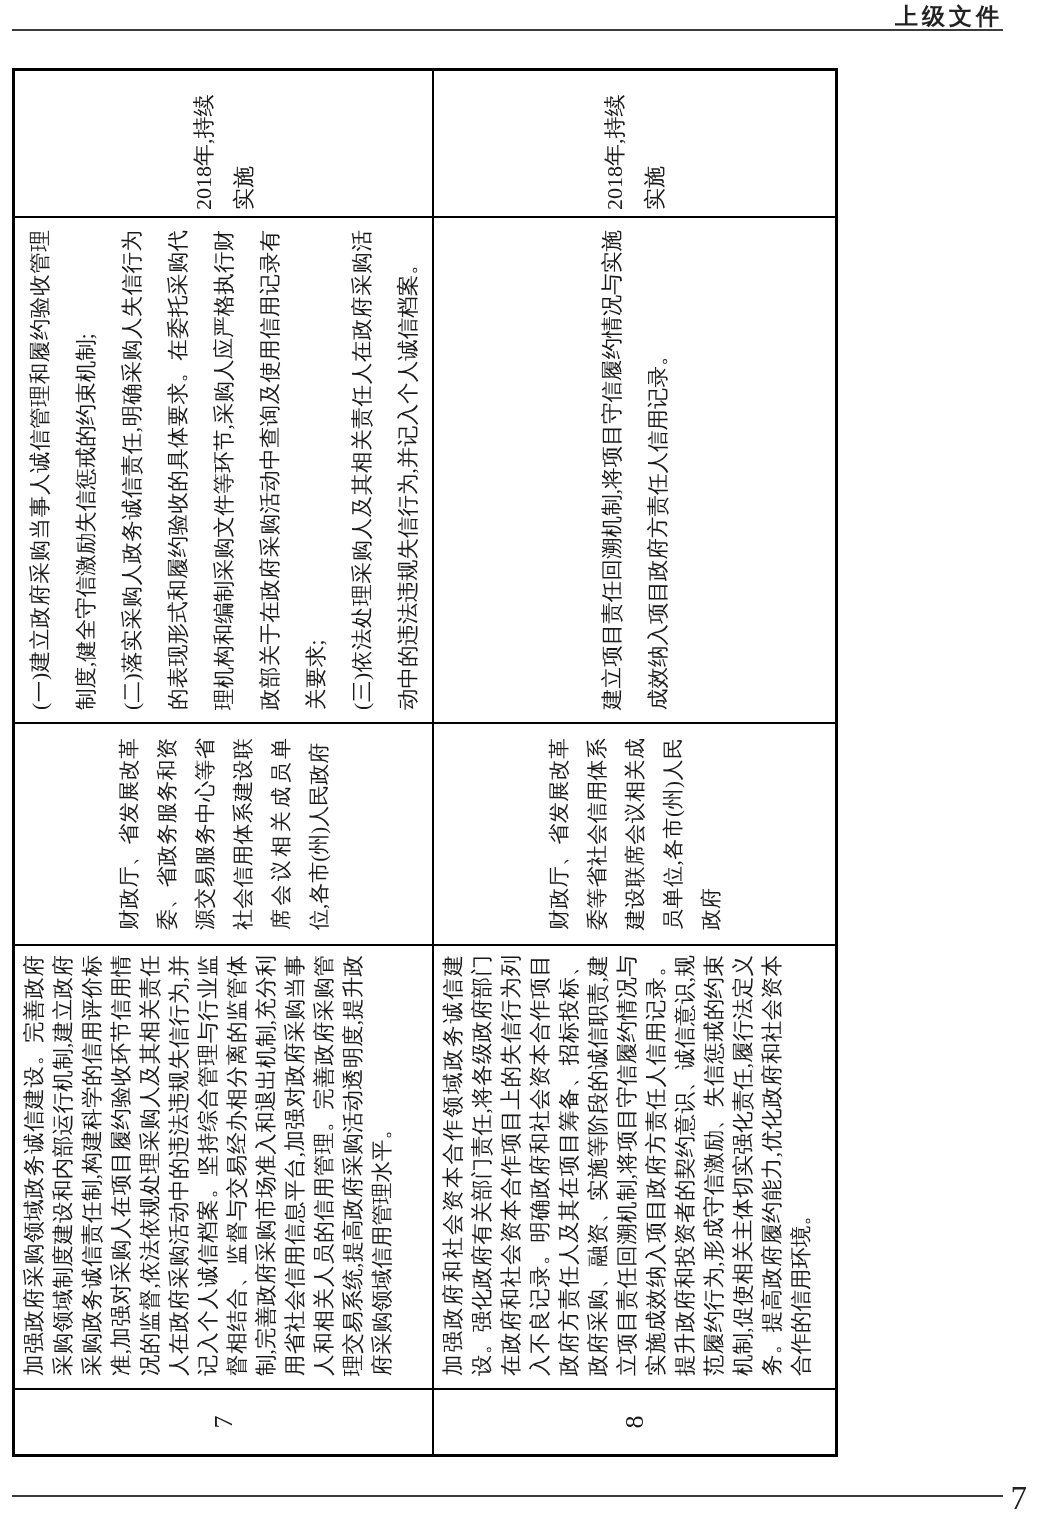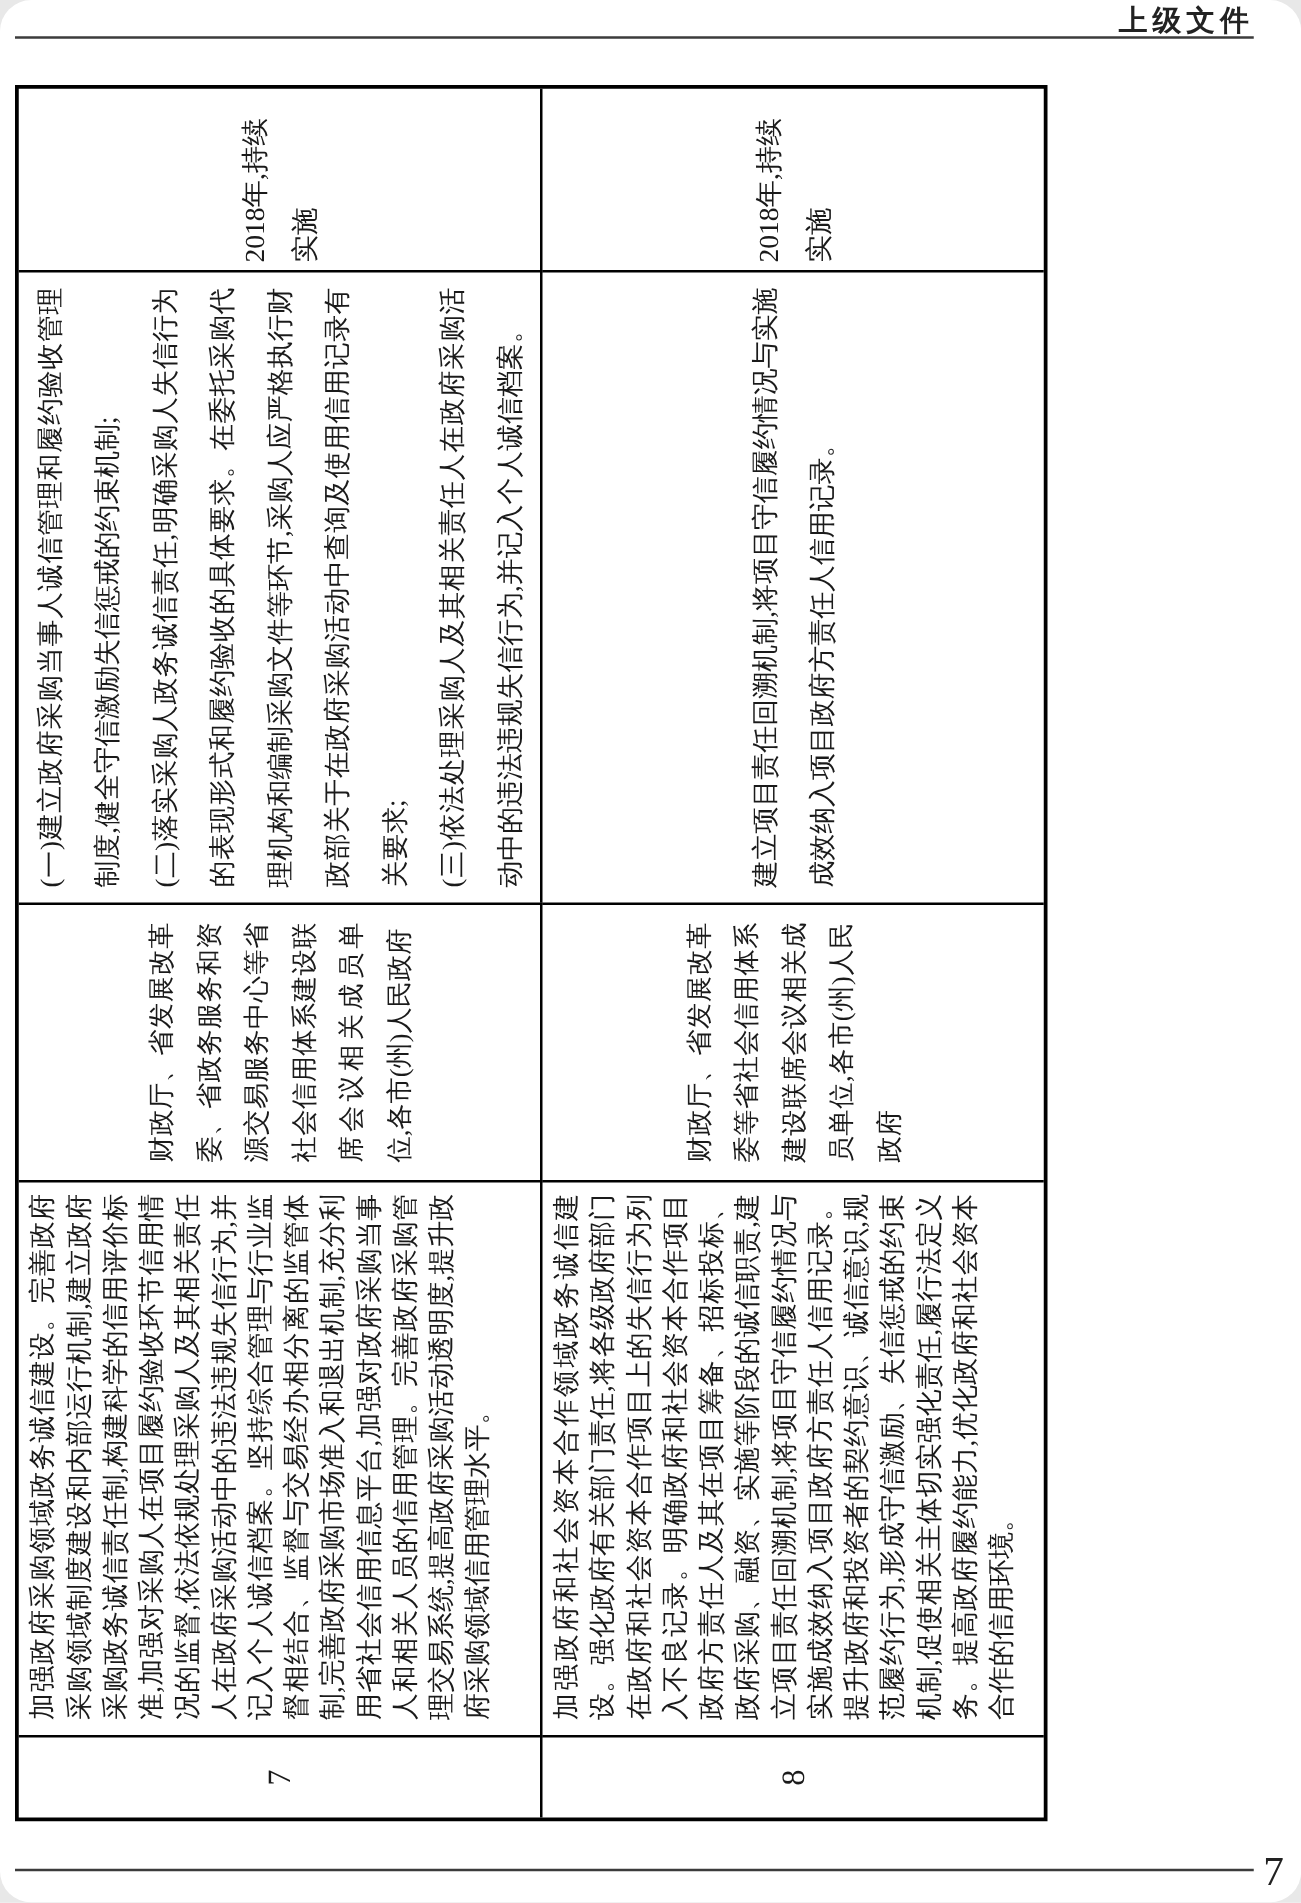--- a/index.html
+++ b/index.html
@@ -8,21 +8,20 @@
     background: #e8e8e8;
   }
   .page {
     position: relative;
     width: 1041px;
     height: 1522px;
     background: #ffffff;
     overflow: hidden;
     font-family: "Liberation Serif", serif;
     color: #1a1a1a;
-    border-radius: 25px;
   }
   
   .header-title {
     position: absolute;
     top: 1px;
     right: 38px;
     font-family: "Liberation Sans", sans-serif;
     font-weight: bold;
     font-size: 23px;
     letter-spacing: 4px;

